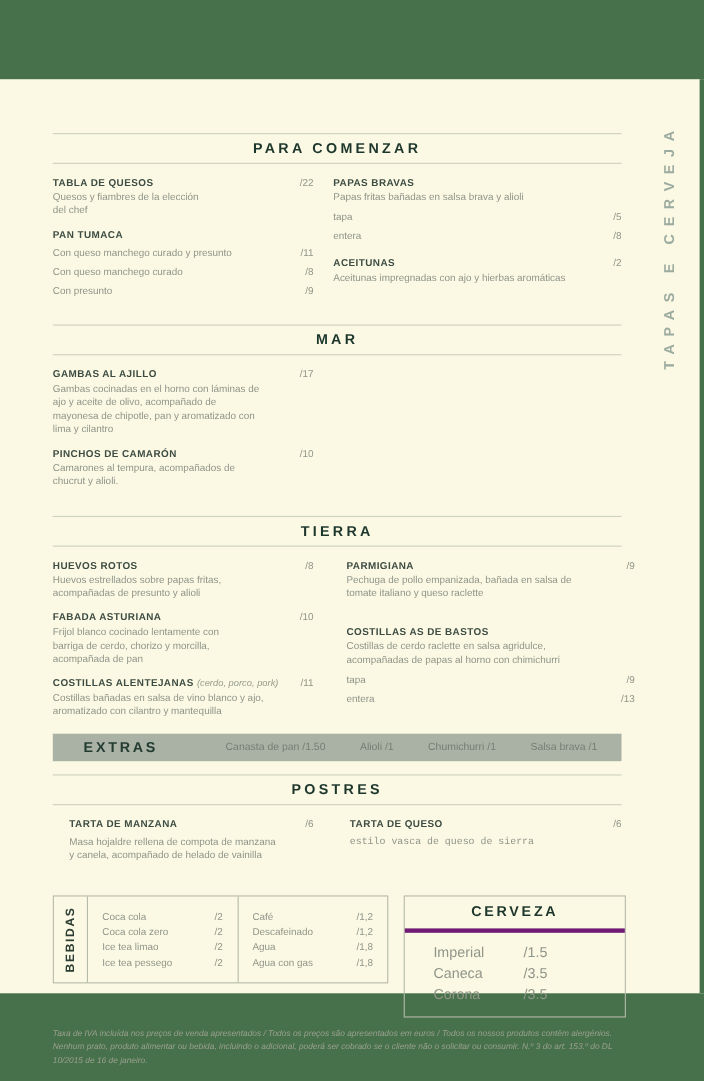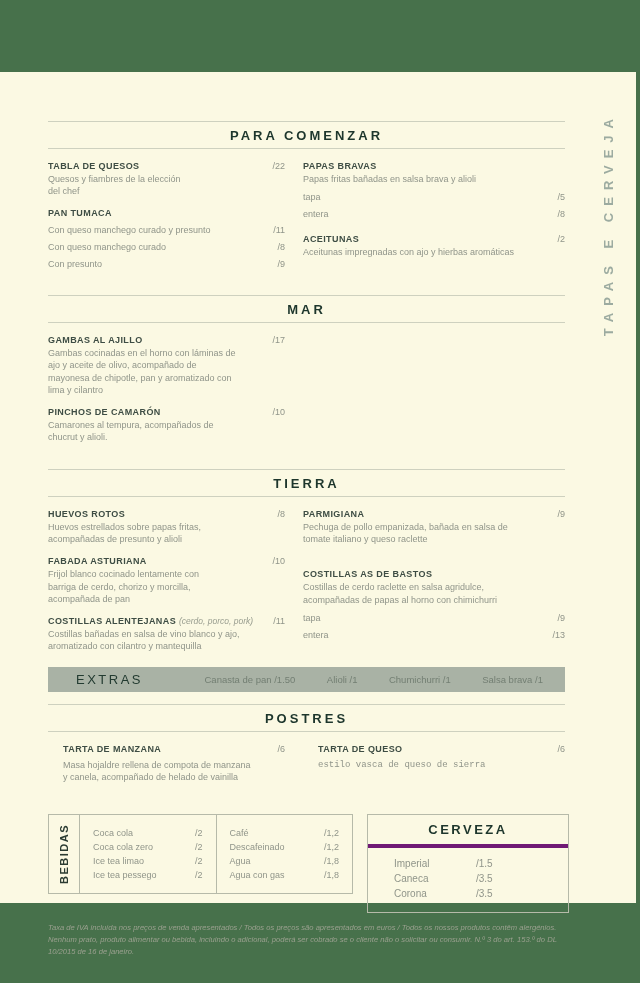--- a/index.html
+++ b/index.html
@@ -23,40 +23,40 @@
   .item-head{display:flex;justify-content:space-between;align-items:baseline;}
   .item-name{font-size:9px;font-weight:bold;letter-spacing:.4px;color:#3e4d44;}
   .item-note{font-size:8.5px;font-style:italic;font-weight:normal;color:#989d8f;letter-spacing:0;}
   .item-price{font-size:9px;color:#90958a;flex:none;margin-left:8px;}
   .item-desc{font-size:9px;color:#90958a;line-height:1.35;margin-top:2px;white-space:pre-line;}
   .sub-row{display:flex;justify-content:space-between;font-size:9px;color:#90958a;margin-top:7px;}
 
   .extras-bar{background:#a9b2a5;height:25px;display:flex;align-items:center;
         padding:0 22px 0 28px;box-sizing:border-box;margin:4px 0 12px 0;
         justify-content:space-between;}
-  .extras-label{font-size:13px;font-weight:normal;letter-spacing:2.5px;color:#233b31;margin-right:30px;}
+  .extras-label{font-size:13px;font-weight:bold;letter-spacing:2.5px;color:#233b31;margin-right:30px;}
   .extras-item{font-size:9.5px;color:#737f73;}
 
   .postres-body{display:flex;margin:12px 0 20px 0;}
   .postres-body .col-l,.postres-body .col-r{padding-left:15px;box-sizing:border-box;}
 
   .drinks-row{display:flex;margin-top:14px;align-items:flex-start;}
   .drinks-table{width:303px;border:1px solid #b6baa9;display:flex;flex:none;}
   .drinks-label-cell{width:30px;border-right:1px solid #b6baa9;display:flex;
         align-items:center;justify-content:center;flex:none;}
   .drinks-label{writing-mode:vertical-rl;transform:rotate(180deg);
         font-size:11px;font-weight:bold;letter-spacing:1.5px;color:#2b3c32;padding:6px 0;}
   .drinks-col{flex:1;padding:9px 13px;}
   .drinks-col.first{border-right:1px solid #b6baa9;}
   .drink-row{display:flex;justify-content:space-between;font-size:9px;color:#90958a;margin:4px 0;text-align:right;}
   .beer-box{width:200px;border:1px solid #b6baa9;margin-left:14px;flex:none;}
   .beer-head{text-align:center;padding:5px 0 6px 0;border-bottom:4px solid #701a75;}
   .beer-title{font-size:13px;font-weight:bold;letter-spacing:2.5px;color:#1d362c;}
   .beer-body{padding:6px 0 9px 26px;}
-  .beer-row{display:flex;font-size:10px;color:#90958a;margin:4px 0;}
+  .beer-row{display:flex;font-size:13px;color:#90958a;margin:4px 0;}
   .beer-name{width:82px;flex:none;}
 
   .footer-note{margin-top:9px;font-size:7.6px;font-style:italic;color:#9aa08f;
         line-height:1.55;white-space:pre-line;width:560px;}
 </style>
 </head>
 <body>
 
 <div class="page">
   <div class="band-top"></div>
@@ -144,21 +144,21 @@
           </div>
           <div class="item-desc">Camarones al tempura, acompañados de
 chucrut y alioli.</div>
         </div>
       </div>
     </div>
 
     <div class="sec-head">
       <span class="sec-title">TIERRA</span>
     </div>
-    <div class="sec-body" style="margin-bottom:4px;">
+    <div class="sec-body" style="margin-bottom:4px;gap:12px;">
       <div class="col-l">
         <div class="item">
           <div class="item-head">
             <span class="item-name">HUEVOS ROTOS</span>
             <span class="item-price">/8</span>
           </div>
           <div class="item-desc">Huevos estrellados sobre papas fritas,
 acompañadas de presunto y alioli</div>
         </div>
         <div class="item">

